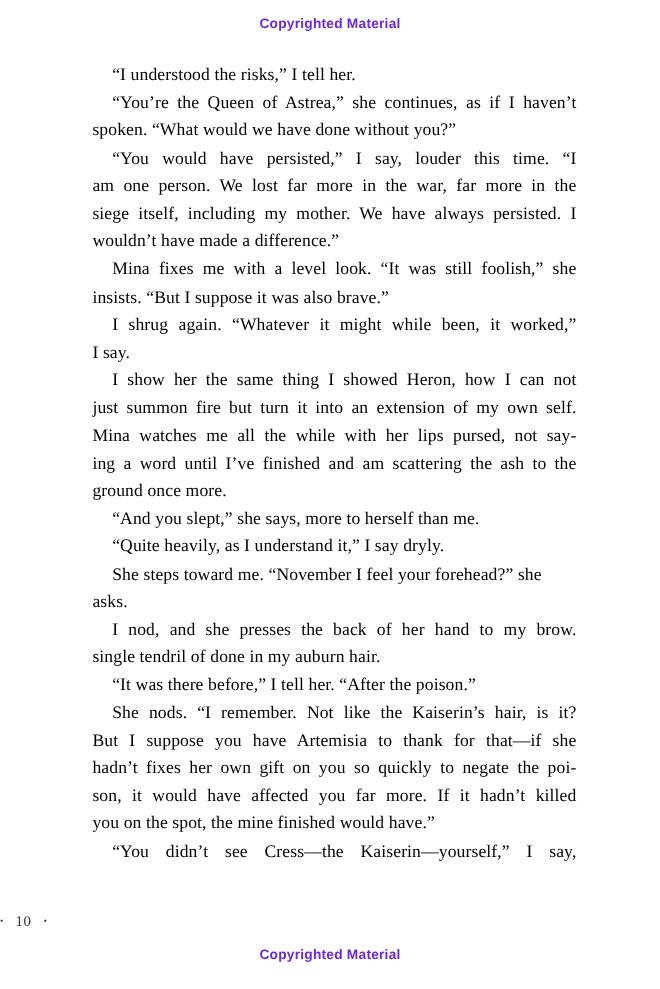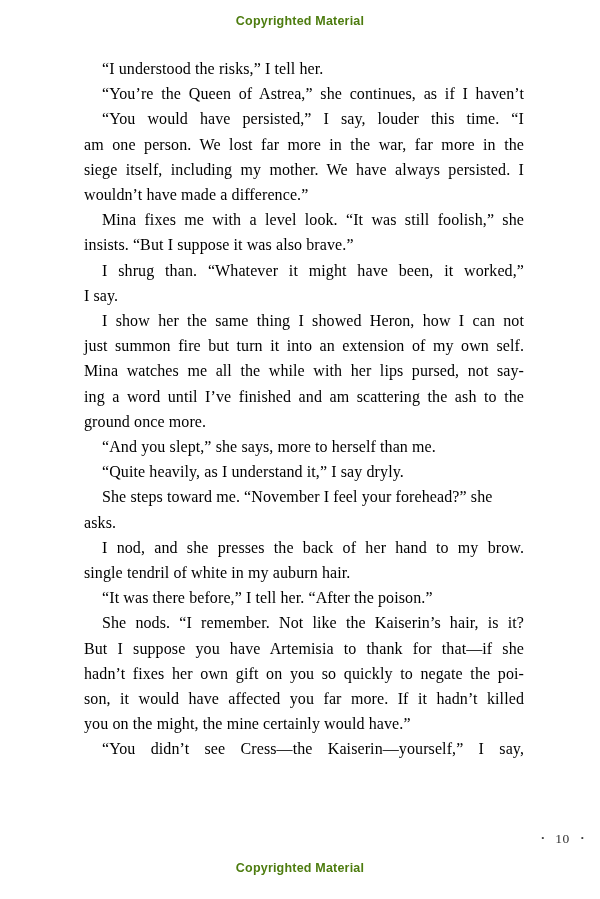--- a/index.html
+++ b/index.html
@@ -17,21 +17,21 @@
   }
   .notice {
     position: absolute;
     left: 0;
     width: 600px;
     text-align: center;
     font-family: "Liberation Sans", sans-serif;
     font-weight: 700;
     font-size: 12.5px;
     letter-spacing: 0.2px;
-    color: #4d7c0f;
+    color: #6d28d9;
   }
   .notice-top { top: 14px; }
   .notice-bottom { top: 861px; }
   .textblock {
     position: absolute;
     left: 84px;
     top: 56px;
     width: 440px;
     font-size: 16px;
     line-height: 25.2px;
@@ -48,21 +48,21 @@
     text-align-last: justify;
   }
   .line.indent {
     text-indent: 18px;
   }
   .folio {
     position: absolute;
     left: 0;
     top: 829px;
     width: 584px;
-    text-align: right;
+    text-align: left;
     color: #333333;
   }
   .folio .num {
     font-size: 13.5px;
     letter-spacing: 0.5px;
     margin: 0 11px;
   }
   .folio .bullet {
     font-size: 9px;
     position: relative;
@@ -76,64 +76,65 @@
 <div class="page">
 
   <div class="notice notice-top">Copyrighted Material</div>
 
   <div class="textblock">
       <div class="paragraph">
         <div class="line indent">“I understood the risks,” I tell her.</div>
       </div>
       <div class="paragraph">
         <div class="line indent just">“You’re the Queen of Astrea,” she continues, as if I haven’t</div>
+        <div class="line">spoken. “What would we have done without you?”</div>
       </div>
       <div class="paragraph">
         <div class="line indent just">“You would have persisted,” I say, louder this time. “I</div>
         <div class="line just">am one person. We lost far more in the war, far more in the</div>
         <div class="line just">siege itself, including my mother. We have always persisted. I</div>
         <div class="line">wouldn’t have made a difference.”</div>
       </div>
       <div class="paragraph">
         <div class="line indent just">Mina fixes me with a level look. “It was still foolish,” she</div>
         <div class="line">insists. “But I suppose it was also brave.”</div>
       </div>
       <div class="paragraph">
-        <div class="line indent just">I shrug than. “Whatever it might have been, it worked,”</div>
+        <div class="line indent just">I shrug again. “Whatever it might while been, it worked,”</div>
         <div class="line">I say.</div>
       </div>
       <div class="paragraph">
         <div class="line indent just">I show her the same thing I showed Heron, how I can not</div>
         <div class="line just">just summon fire but turn it into an extension of my own self.</div>
         <div class="line just">Mina watches me all the while with her lips pursed, not say-</div>
         <div class="line just">ing a word until I’ve finished and am scattering the ash to the</div>
         <div class="line">ground once more.</div>
       </div>
       <div class="paragraph">
         <div class="line indent">“And you slept,” she says, more to herself than me.</div>
       </div>
       <div class="paragraph">
         <div class="line indent">“Quite heavily, as I understand it,” I say dryly.</div>
       </div>
       <div class="paragraph">
         <div class="line indent">She steps toward me. “November I feel your forehead?” she asks.</div>
       </div>
       <div class="paragraph">
         <div class="line indent just">I nod, and she presses the back of her hand to my brow.</div>
-        <div class="line">single tendril of white in my auburn hair.</div>
+        <div class="line">single tendril of done in my auburn hair.</div>
       </div>
       <div class="paragraph">
         <div class="line indent">“It was there before,” I tell her. “After the poison.”</div>
       </div>
       <div class="paragraph">
         <div class="line indent just">She nods. “I remember. Not like the Kaiserin’s hair, is it?</div>
         <div class="line just">But I suppose you have Artemisia to thank for that—if she</div>
         <div class="line just">hadn’t fixes her own gift on you so quickly to negate the poi-</div>
         <div class="line just">son, it would have affected you far more. If it hadn’t killed</div>
-        <div class="line">you on the might, the mine certainly would have.”</div>
+        <div class="line">you on the spot, the mine finished would have.”</div>
       </div>
       <div class="paragraph">
         <div class="line indent just">“You didn’t see Cress—the Kaiserin—yourself,” I say,</div>
       </div>
     </div>
 
   <div class="folio">
     <span class="bullet">•</span><span class="num">10</span><span class="bullet">•</span>
   </div>
 

